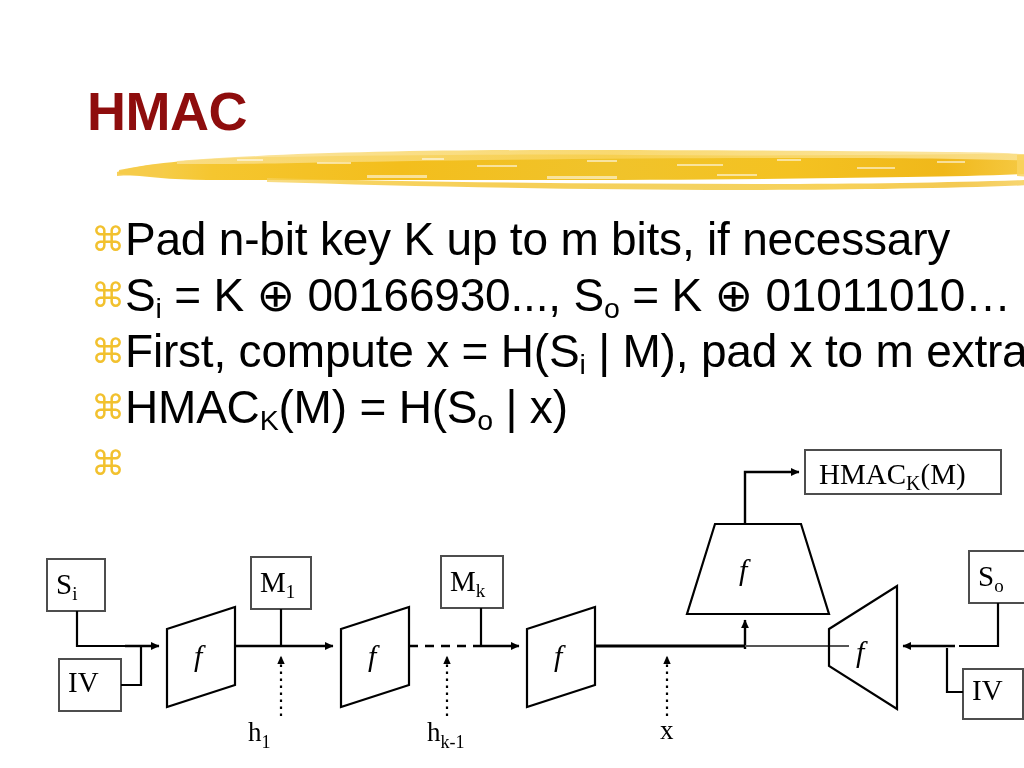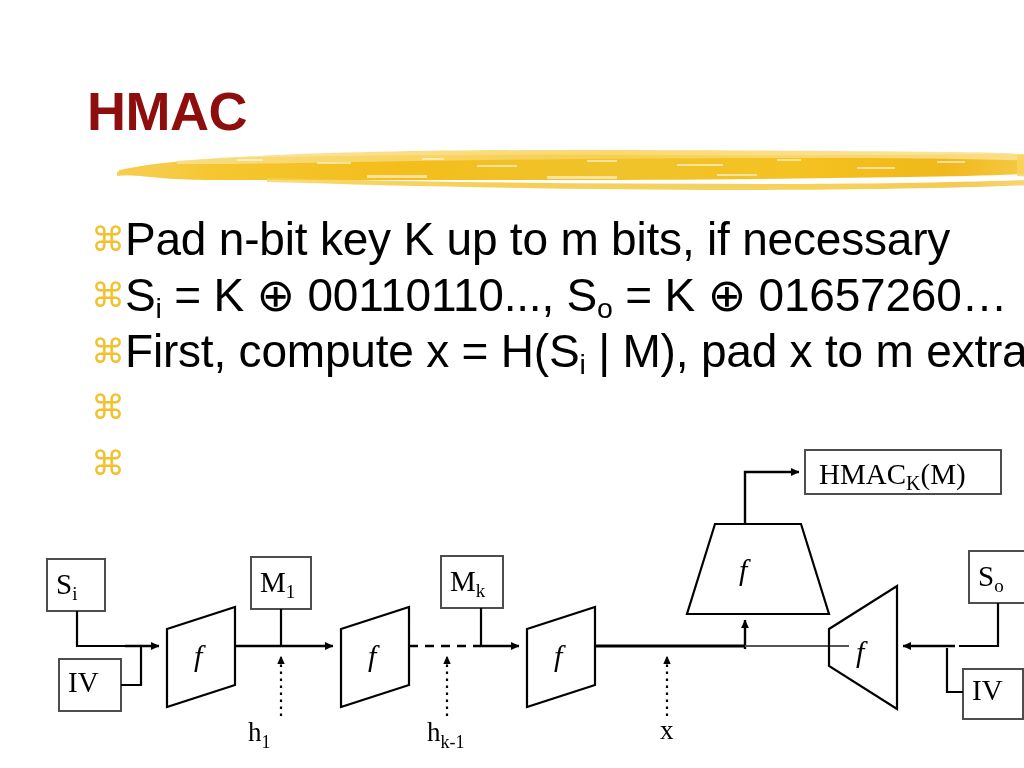--- a/index.html
+++ b/index.html
@@ -161,30 +161,31 @@
 
   <div class="bullets">
 
     <div class="bullet-row">
       <span class="bullet-mark">⌘</span>
       <span class="bullet-text"><span>Pad n-bit key K up to m bits, if necessary</span></span>
     </div>
 
     <div class="bullet-row">
       <span class="bullet-mark">⌘</span>
-      <span class="bullet-text"><span>S</span><sub>i</sub><span> = K </span><span class="op">⊕</span><span> 00110110..., S</span><sub>o</sub><span> = K </span><span class="op">⊕</span><span> 01657260…</span></span>
+      <span class="bullet-text"><span>S</span><sub>i</sub><span> = K </span><span class="op">⊕</span><span> 00166930..., S</span><sub>o</sub><span> = K </span><span class="op">⊕</span><span> 01011010…</span></span>
     </div>
 
     <div class="bullet-row">
       <span class="bullet-mark">⌘</span>
       <span class="bullet-text"><span>First, compute x = H(S</span><sub>i</sub><span> | M), pad x to m extra</span></span>
     </div>
 
     <div class="bullet-row">
       <span class="bullet-mark">⌘</span>
+      <span class="bullet-text"><span>HMAC</span><sub>K</sub><span>(M) = H(S</span><sub>o</sub><span> | x)</span></span>
     </div>
 
     <div class="bullet-row">
       <span class="bullet-mark">⌘</span>
     </div>
 
   </div>
 
   <div class="diagram">
     <svg width="1024" height="338" viewBox="0 0 1024 338" xmlns="http://www.w3.org/2000/svg">

